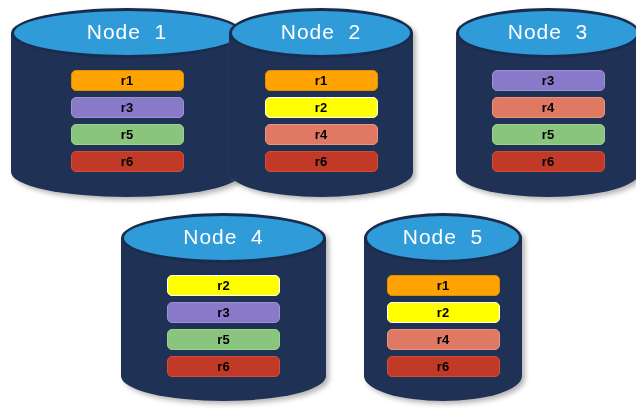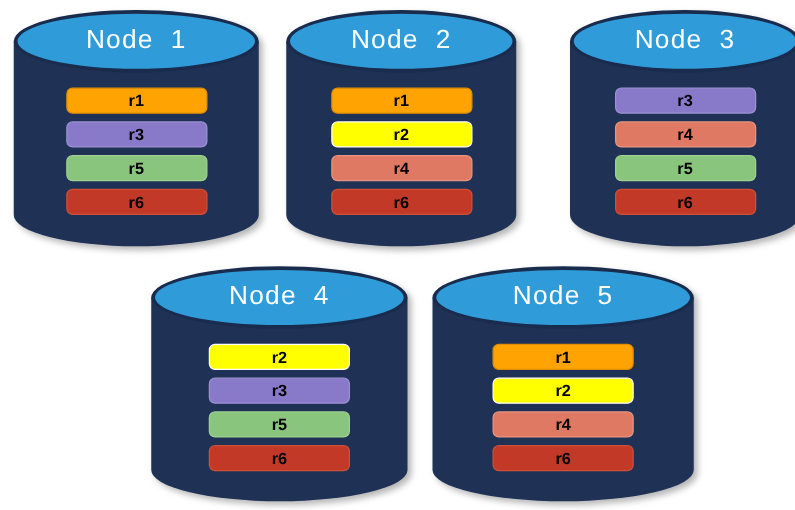--- a/index.html
+++ b/index.html
@@ -13,25 +13,25 @@
     width: 636px;
     height: 408px;
     background: var(--bg, #FFFFFF);
     overflow: hidden;
   }
   .cyl {
     position: absolute;
     filter: drop-shadow(3px 3px 2.5px rgba(120,120,120,0.55));
   }
   
-  .cyl.n1 { left: 11px;  top: 8px;   width: 196px; height: 189px; }
+  .cyl.n1 { left: 11px;  top: 8px;   width: 212px; height: 189px; padding-left: 20px; }
   .cyl.n2 { left: 229px; top: 8px;   width: 184px; height: 189px; text-align: right; }
   .cyl.n3 { left: 438px; top: 8px;   width: 184px; height: 189px; margin-left: 18px; }
   .cyl.n4 { left: 121px; top: 213px; width: 205px; height: 188px; }
-  .cyl.n5 { left: 346px; top: 213px; width: 209px; height: 188px; }
+  .cyl.n5 { left: 364px; top: 213px; width: 158px; height: 188px; }
 
   .cyl-body {
     position: absolute;
     left: 0; right: 0;
     top: 25px; bottom: 0;
     background: var(--body, #1F3255);
     border-radius: 0 0 50% 50% / 0 0 25px 25px;
   }
   .cyl-top {
     position: absolute;

